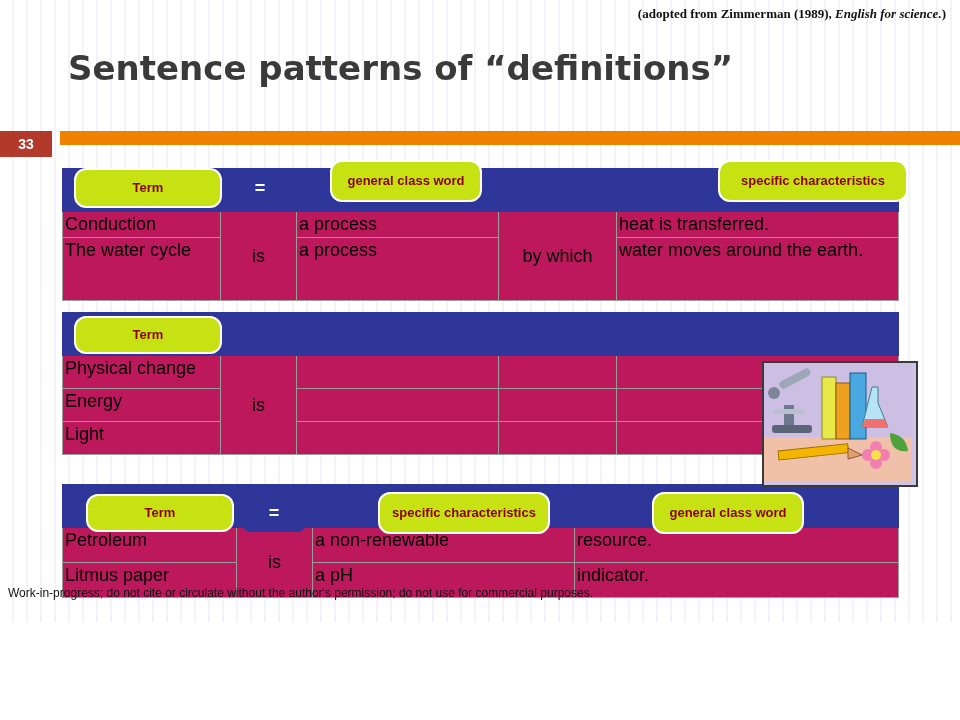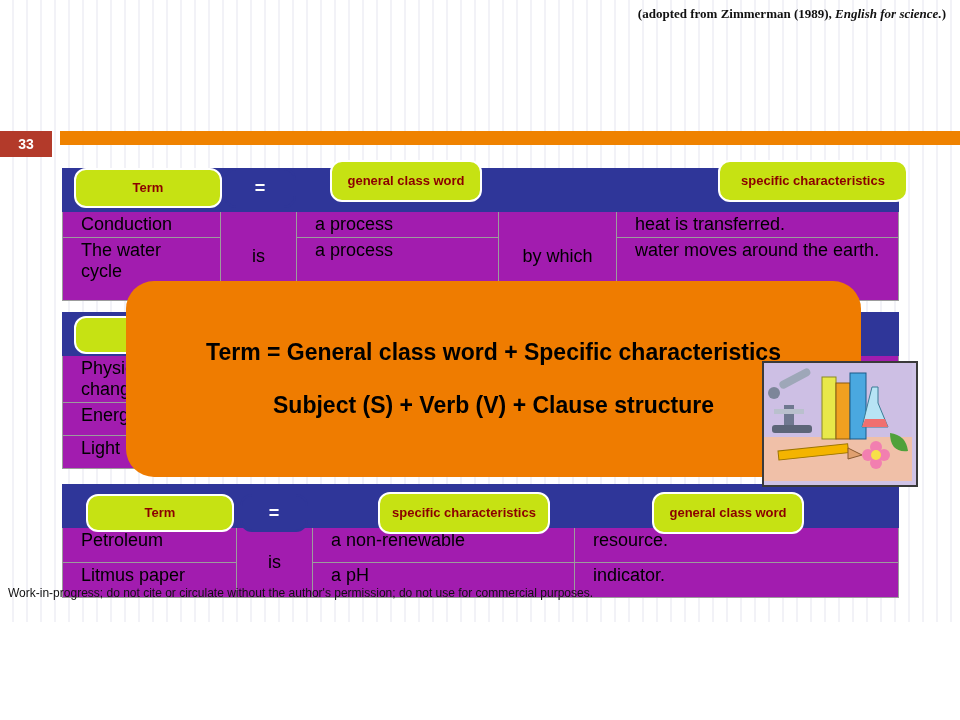--- a/index.html
+++ b/index.html
@@ -71,24 +71,24 @@
   .ptable {
     position: absolute;
     border-collapse: collapse;
     table-layout: fixed;
     background: #ffffff;
   }
   .ptable td {
     border: 1px solid #9c9c9c;
     font-size: 18px;
     color: #000000;
-    padding: 2px 18px;
+    padding: 2px 2px;
     vertical-align: top;
     font-family: "Liberation Sans", sans-serif;
-    background: #a21caf;
+    background: #be185d;
   }
   .ptable tr.headrow td {
     background: #2f3699;
     border: 1px solid #2f3699;
     height: 42px;
     padding: 0;
   }
   .ctr { text-align: center; }
   .bold { font-weight: normal; }
 
@@ -158,20 +158,21 @@
 </style>
 </head>
 <body>
 
 <div id="slide">
 
   <div id="attribution">
     <span class="bold">(adopted from Zimmerman (1989), </span><span class="ital">English for science.</span><span class="bold">)</span>
   </div>
 
+  <div id="title">Sentence patterns of “definitions”</div>
 
   <div id="orange-rule"></div>
   <div id="page-number-box">33</div>
 
   <table class="ptable" style="left:62px; top:168px; width:836px;">
     <colgroup>
       <col style="width:158px">
       <col style="width:76px">
       <col style="width:202px">
       <col style="width:118px">
@@ -271,24 +272,20 @@
       <td>indicator.</td>
     </tr>
   </tbody>
     </table>
 
   <div class="label term" style="left:80px; top:494px; width:148px; height:38px;">Term</div>
   <div class="label" style="left:240px; top:494px; width:68px; height:38px; background:#2f3699; color:#ffffff; border-color:#2f3699; font-size:18px;">=</div>
   <div class="label" style="left:378px; top:492px; width:172px; height:42px;">specific characteristics</div>
   <div class="label" style="left:652px; top:492px; width:152px; height:42px;">general class word</div>
 
-  <div id="overlay">
-    <div class="line">Term = General class word + Specific characteristics</div>
-    <div class="line">Subject (S) + Verb (V) + Clause structure</div>
-  </div>
 
   <div id="clipart">
     <svg width="148" height="118" viewBox="0 0 148 118">
       <rect x="0" y="0" width="148" height="118" fill="#cdbfe4"></rect>
       <rect x="0" y="74" width="148" height="44" fill="#f0c0a8"></rect>
 
       <g>
         <rect x="14" y="20" width="34" height="8" rx="4" fill="#9ea7b8" transform="rotate(-28 14 20)"></rect>
         <circle cx="10" cy="30" r="6" fill="#7d8699"></circle>
         <rect x="20" y="42" width="10" height="24" fill="#6f7890"></rect>

